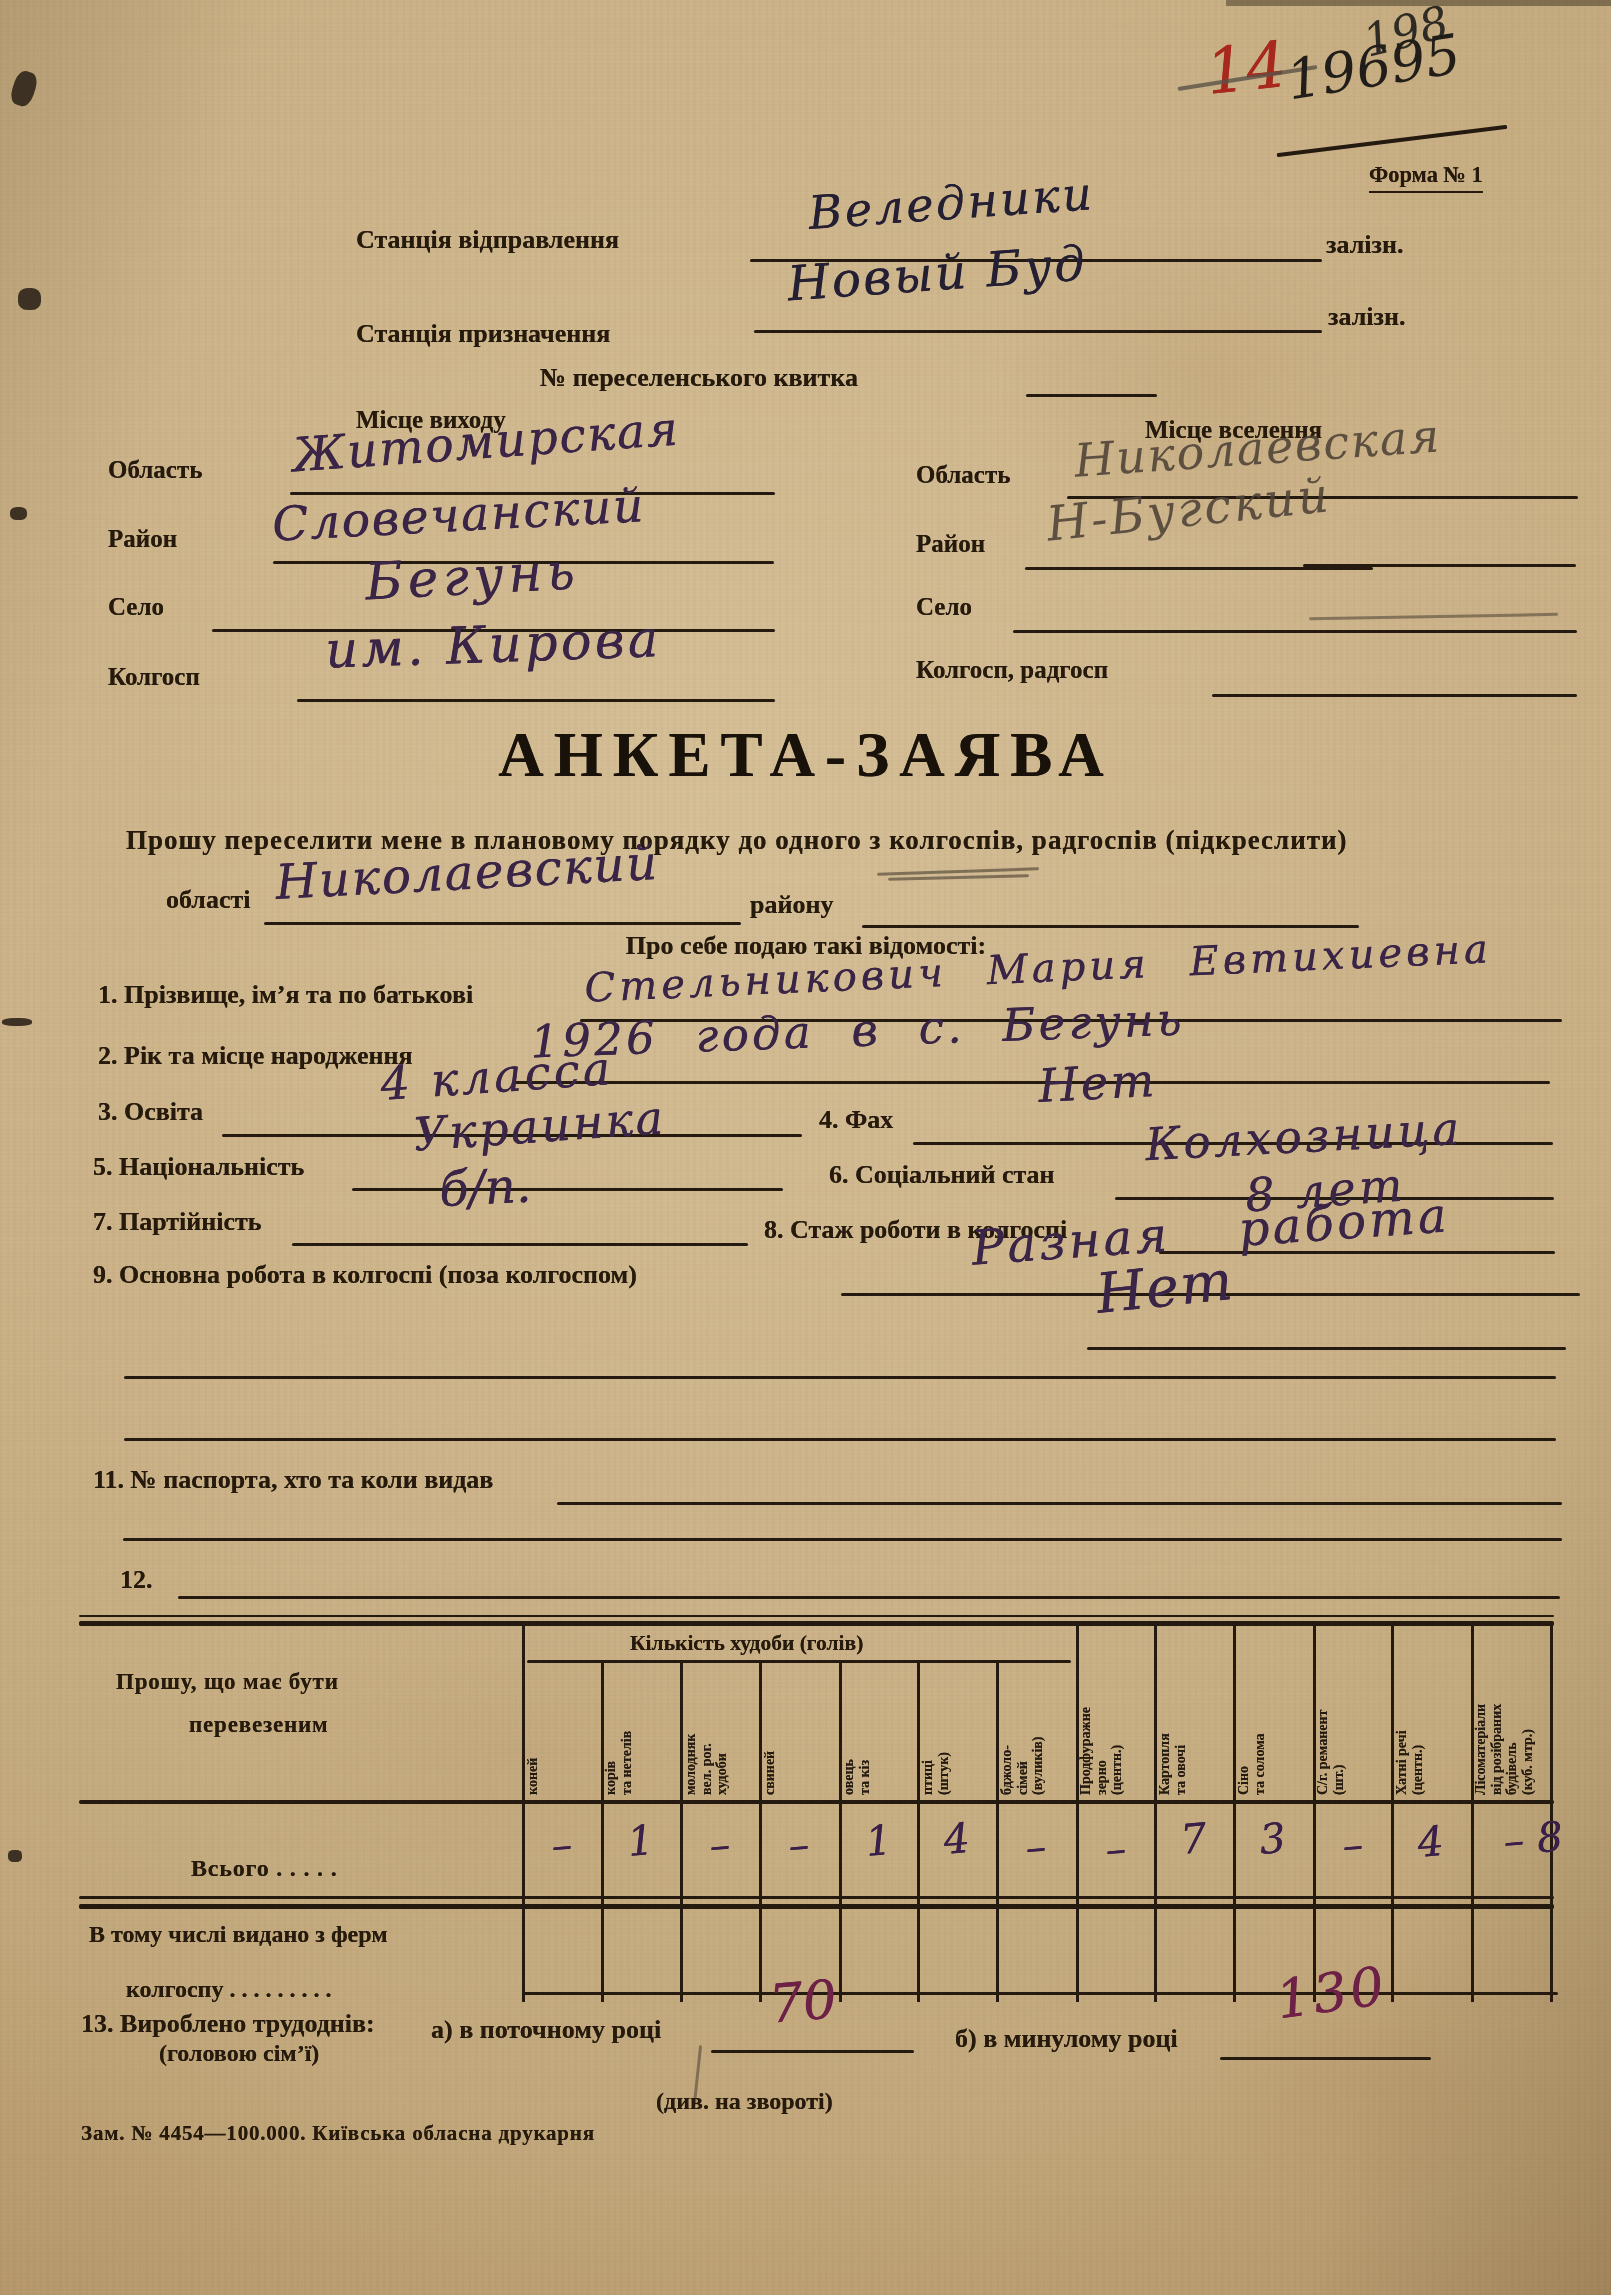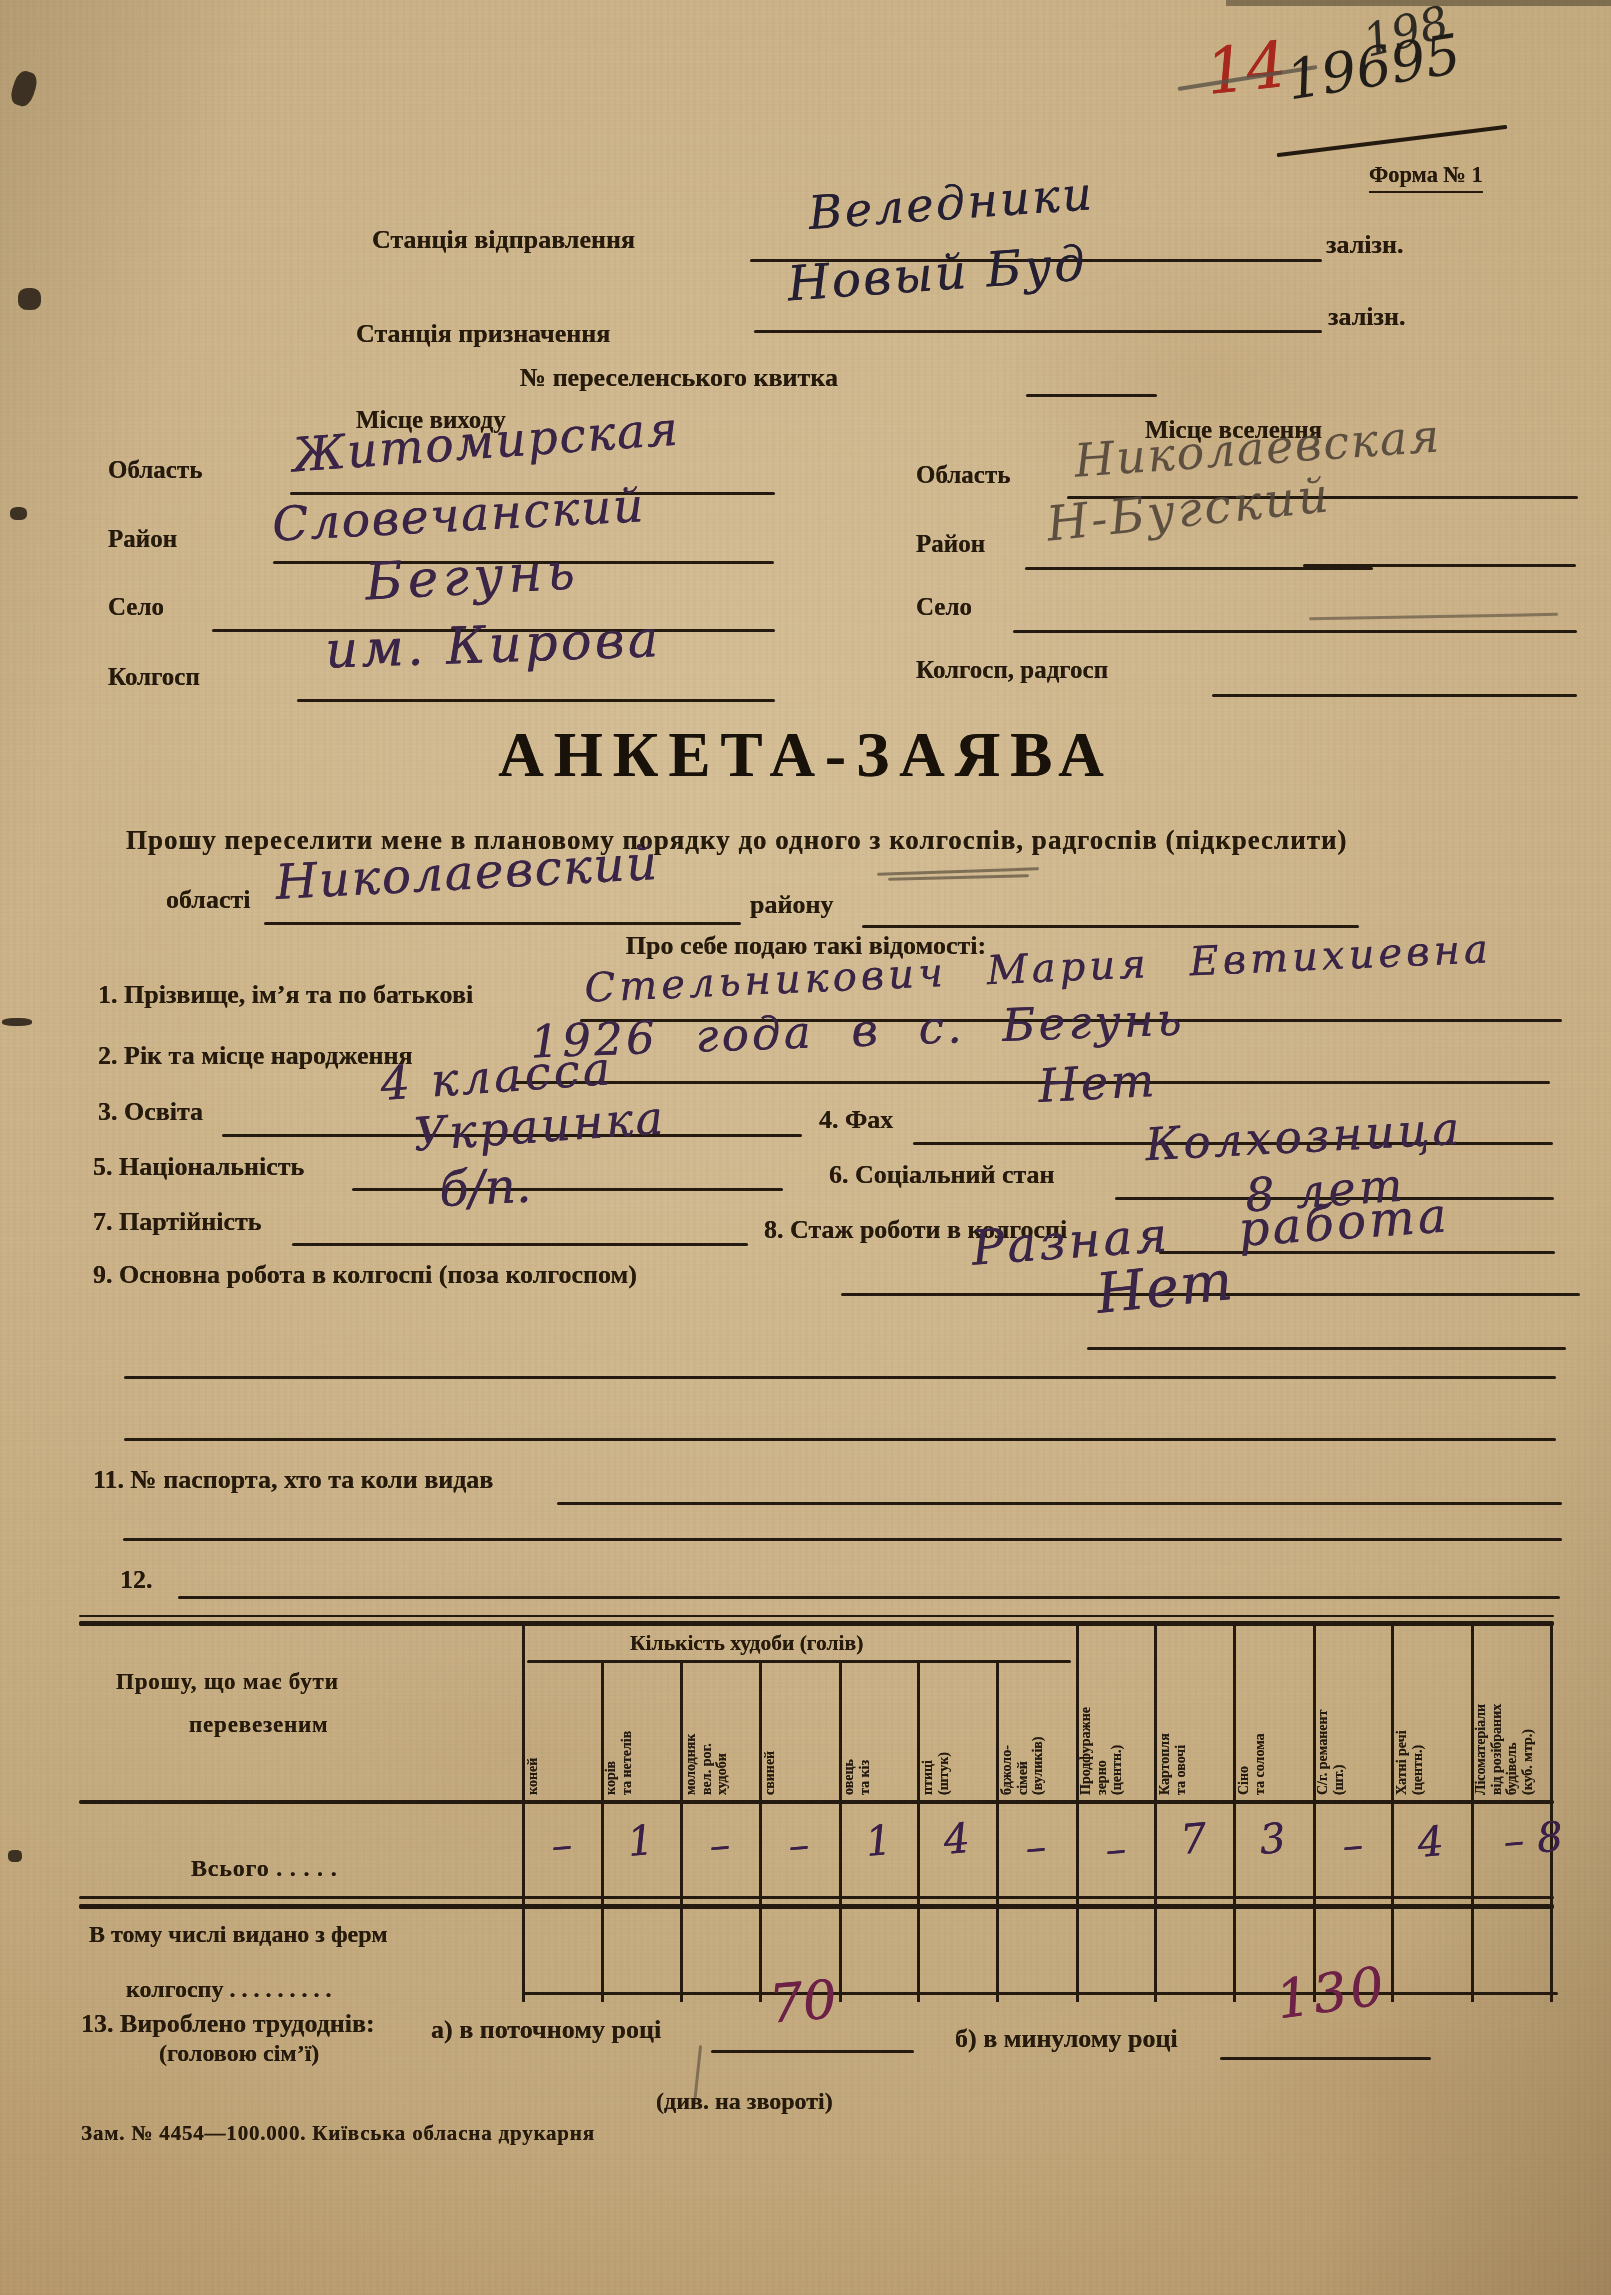--- a/index.html
+++ b/index.html
@@ -49,31 +49,31 @@
   <div class="mark" style="left:8.3px;top:1850px;width:13.3px;height:11.6px;"></div>
   <div class="mark" style="left:1226px;top:0;width:385px;height:5.8px;opacity:.5;border-radius:0;"></div>
 
   <div class="hw" style="left:1363px;top:5px;font-size:45px;transform:rotate(-14deg);color:#2e2a24;text-shadow:none;">198</div>
   <div class="hw ink-red" style="left:1206px;top:31.5px;font-size:63px;transform:rotate(-6deg);">14</div>
   <div class="line" style="left:1177px;top:76px;width:141px;height:4.1px;background:#5a5346;transform:rotate(-9deg);opacity:.8;"></div>
   <div class="hw" style="left:1286px;top:35px;font-size:55px;transform:rotate(-9deg);color:#211d18;text-shadow:none;">19695</div>
   <div class="line" style="left:1276px;top:139px;width:232px;height:4.1px;transform:rotate(-7deg);"></div>
   <div class="pr" style="left:1369px;top:162px;font-size:22.4px;border-bottom:2.5px solid #261a0c;padding-bottom:2.5px;">Форма № 1</div>
 
-  <div class="pr" style="left:372px;top:225px;font-size:26px;">Станція відправлення</div>
+  <div class="pr" style="left:356px;top:225px;font-size:26px;">Станція відправлення</div>
   <div class="line" style="left:750px;top:259px;width:572px;"></div>
   <div class="pr" style="left:1326px;top:230px;font-size:26px;">залізн.</div>
   <div class="hw ink-dark" style="left:808px;top:176px;font-size:46px;transform:rotate(-4deg);letter-spacing:2.5px;">Веледники</div>
 
   <div class="pr" style="left:356px;top:297px;font-size:26px;margin-top:22px;">Станція призначення</div>
   <div class="line" style="left:754px;top:330px;width:568px;"></div>
   <div class="pr" style="left:1328px;top:302px;font-size:26px;">залізн.</div>
   <div class="hw ink-dark" style="left:787px;top:245px;font-size:48px;transform:rotate(-4deg);letter-spacing:2.5px;">Новый Буд</div>
 
-  <div class="pr" style="left:520px;top:363px;font-size:26px;">№ переселенського квитка</div>
+  <div class="pr" style="left:540px;top:363px;font-size:26px;">№ переселенського квитка</div>
   <div class="line" style="left:1026px;top:394px;width:131px;"></div>
 
   <div class="pr" style="left:356px;top:406px;font-size:25px;">Місце виходу</div>
   <div class="pr" style="left:108px;top:456px;font-size:25px;">Область</div>
   <div class="line" style="left:290px;top:492px;width:485px;"></div>
   <div class="hw" style="left:292px;top:414px;font-size:47px;transform:rotate(-4deg);letter-spacing:1.7px;">Житомирская</div>
   <div class="pr" style="left:108px;top:525px;font-size:25px;">Район</div>
   <div class="line" style="left:273px;top:561px;width:501px;"></div>
   <div class="hw" style="left:272px;top:487px;font-size:47px;transform:rotate(-3deg);letter-spacing:1.7px;">Словечанский</div>
   <div class="pr" style="left:108px;top:593px;font-size:25px;">Село</div>

